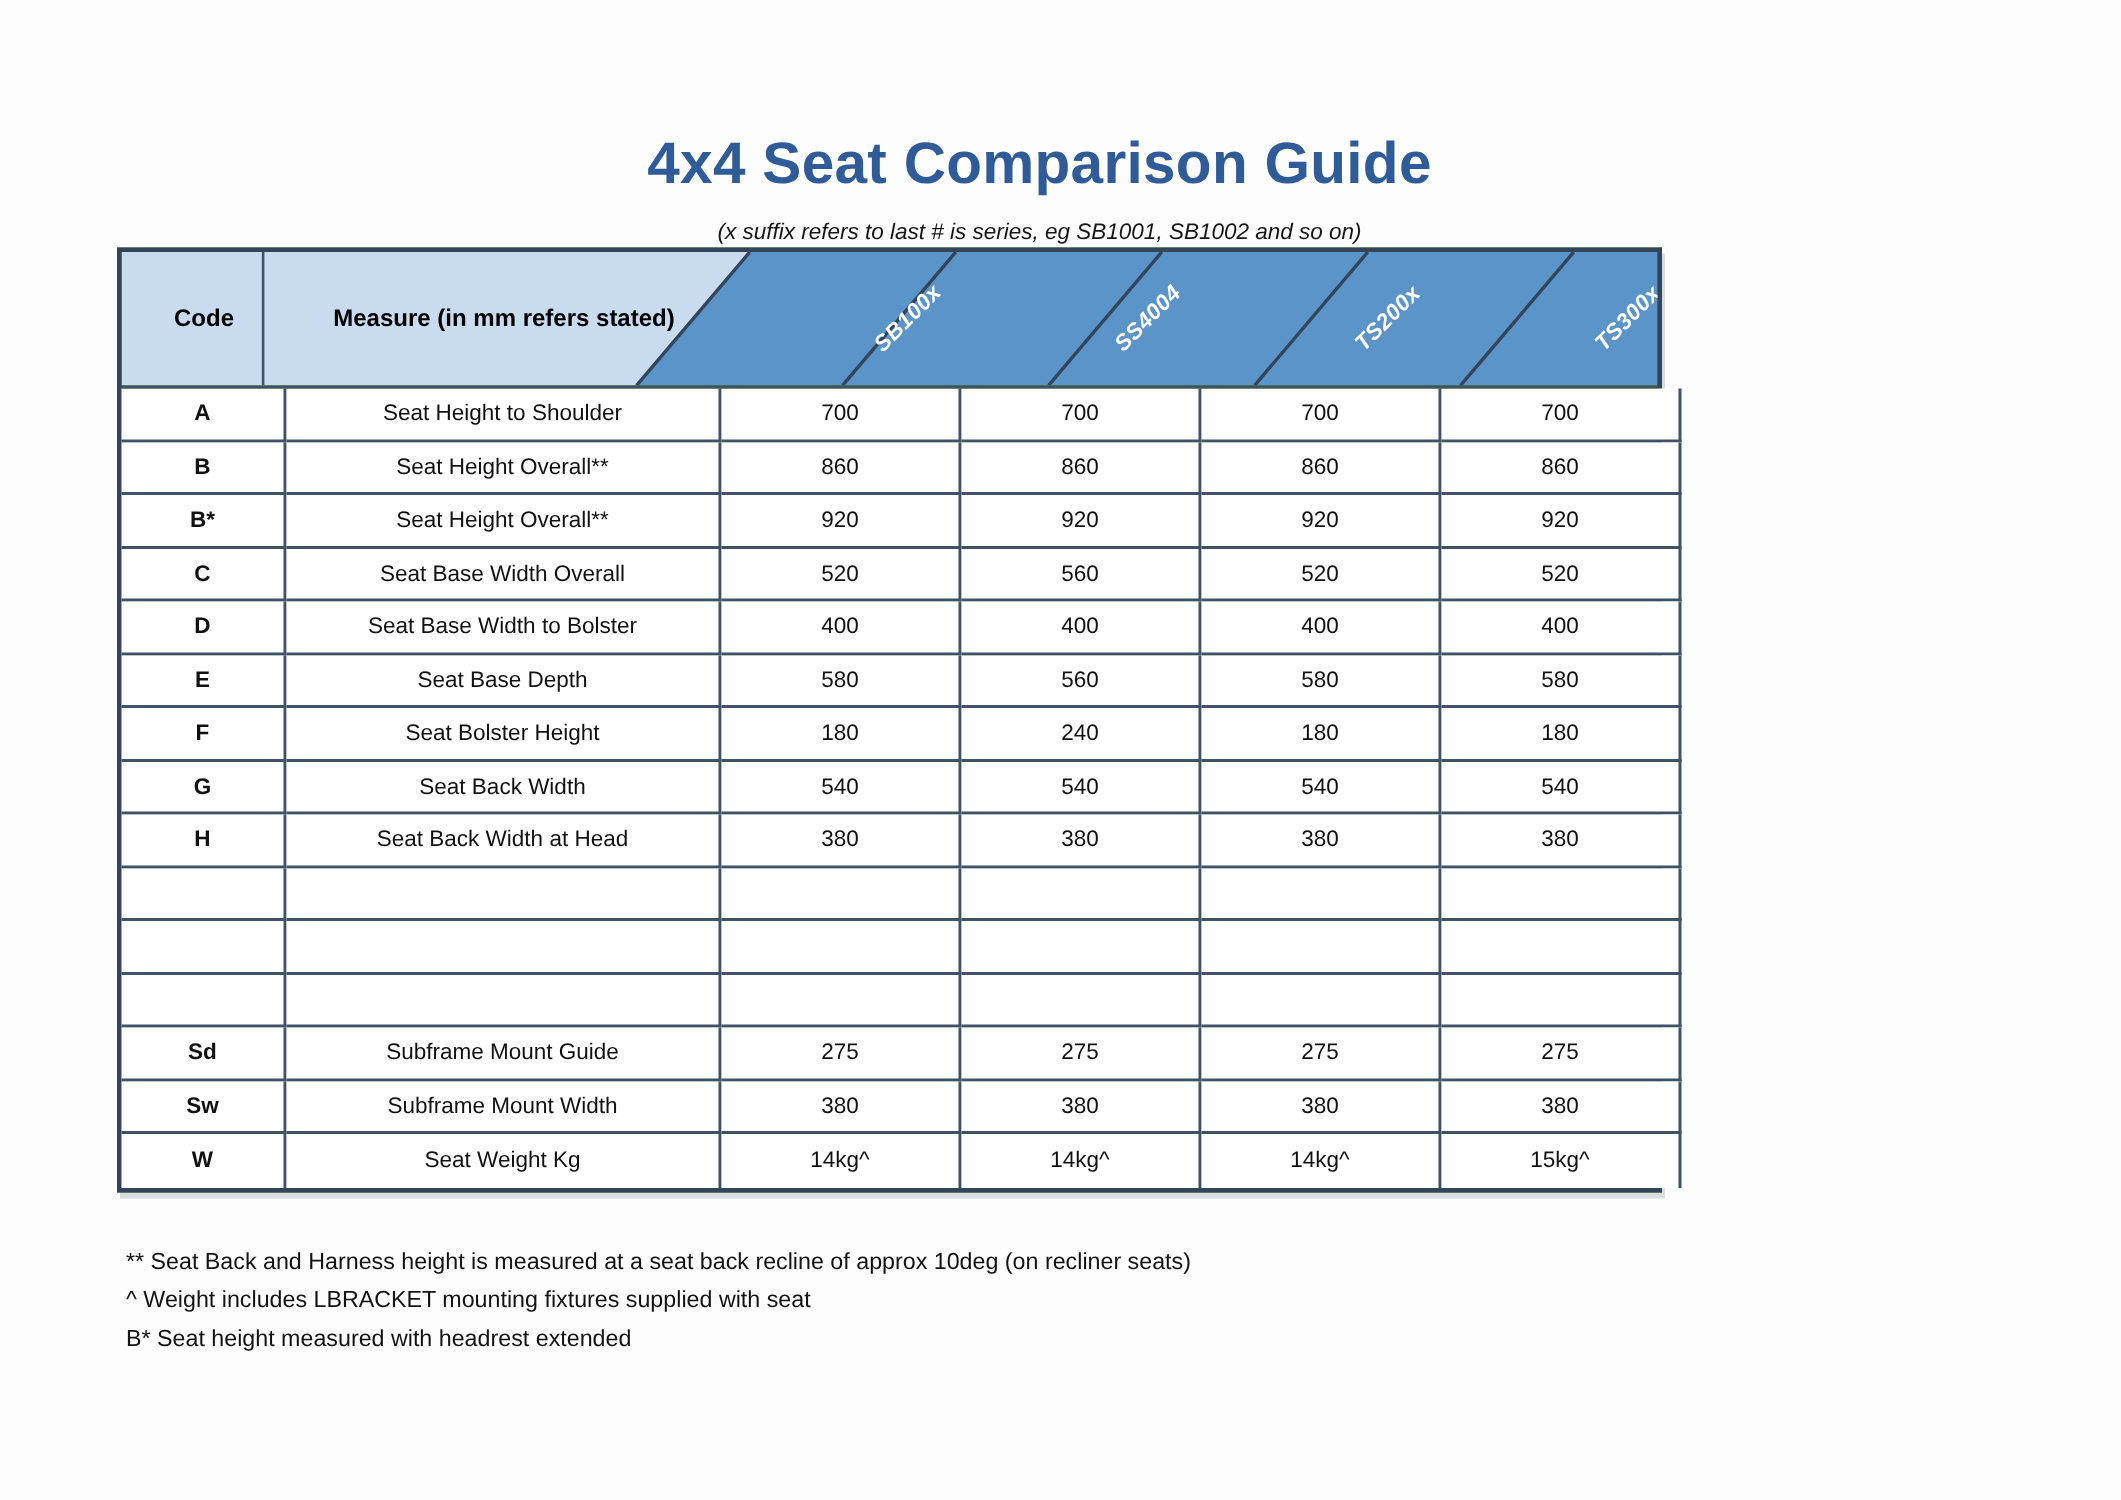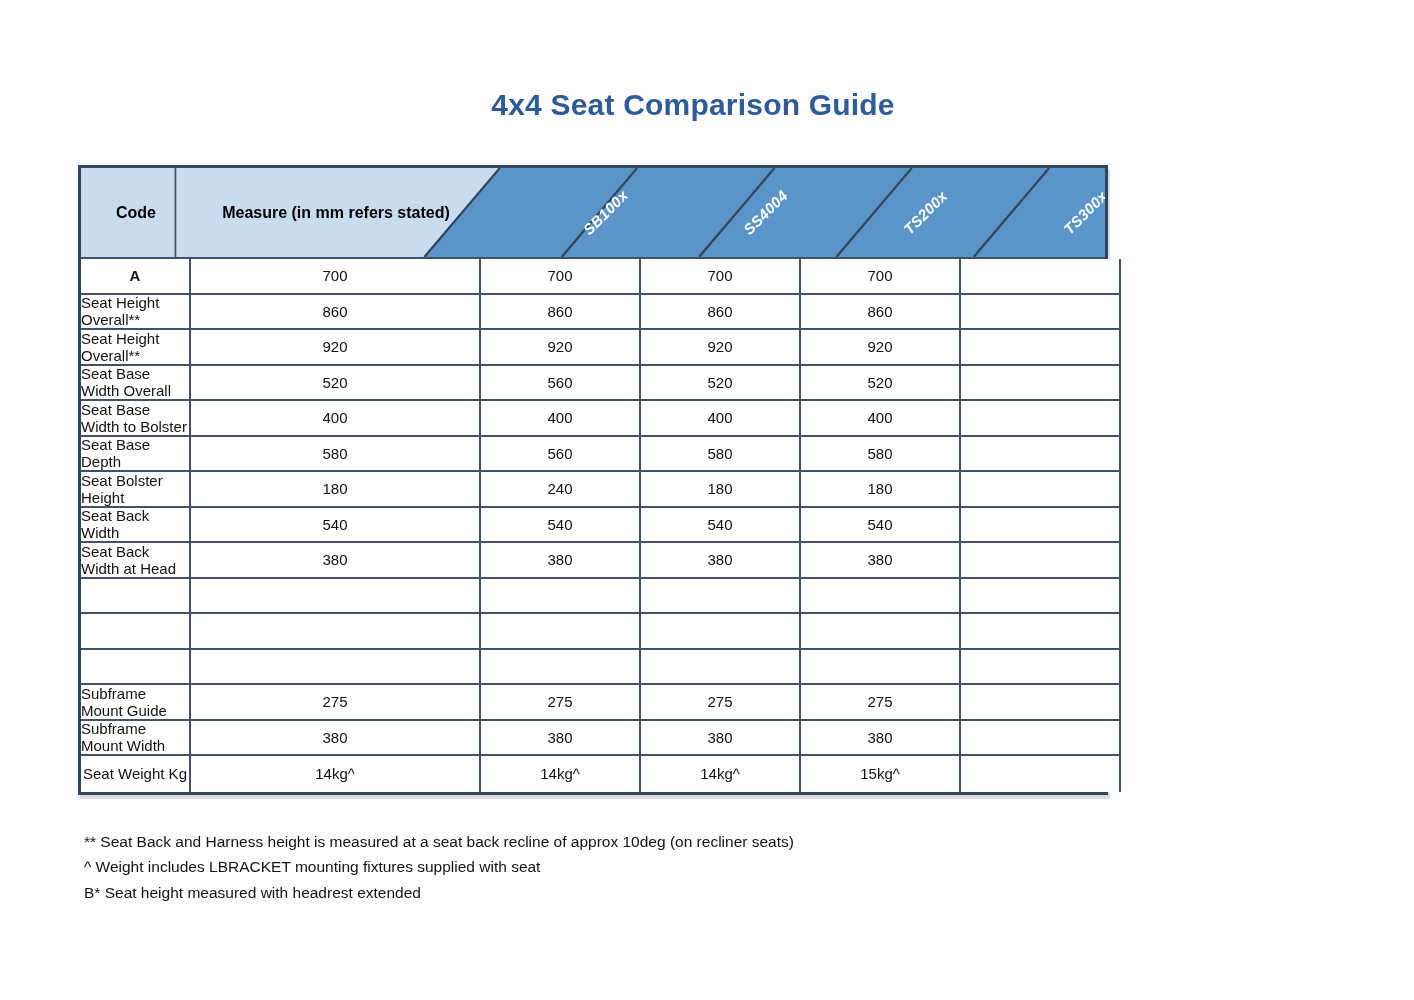--- a/index.html
+++ b/index.html
@@ -8,21 +8,21 @@
     --light:#c9dbee;
     --dark:#5b94c9;
     --titleblue:#2f5b98;
   }
   *{margin:0;padding:0;box-sizing:border-box;}
   html,body{width:1414px;height:1000px;background:#fdfdfd;
     font-family:"Liberation Sans", sans-serif;color:#111;}
   .page{position:relative;width:1414px;height:1000px;overflow:hidden;}
 
   .heading{position:absolute;left:78px;top:88px;width:1230px;text-align:center;}
-  .title{font-size:30px;font-weight:700;color:var(--titleblue);letter-spacing:.2px;}
+  .title{font-size:39px;font-weight:700;color:var(--titleblue);letter-spacing:.2px;}
   .subtitle{margin-top:14px;font-size:15px;font-style:italic;color:#161616;}
 
   .tbl{position:absolute;left:78px;top:165px;width:1030px;
        border:3px solid var(--outer);background:#4d7c0f;
        box-shadow:2px 4px 0 rgba(130,140,150,.28);}
 
   .thead{position:relative;height:91px;border-bottom:2px solid var(--border);overflow:hidden;}
   .thead svg{position:absolute;inset:0;width:100%;height:100%;display:block;}
   .hcell{position:absolute;top:0;height:100%;display:flex;align-items:center;
          justify-content:center;font-size:16px;font-weight:700;color:#000;}
@@ -45,20 +45,21 @@
   .footnotes{position:absolute;left:84px;top:829px;width:1100px;
              font-size:15.5px;line-height:25.4px;color:#131313;}
 </style>
 </head>
 <body>
 
 <div class="page">
 
   <div class="heading">
     <div class="title">4x4 Seat Comparison Guide</div>
+    <div class="subtitle">(x suffix refers to last # is series, eg SB1001, SB1002 and so on)</div>
   </div>
 
   <div class="tbl">
     <div class="thead">
       <svg viewBox="0 0 1193 93" preserveAspectRatio="none">
         <rect x="0" y="0" width="1193" height="93" fill="#5b94c9"></rect>
         <polygon points="0,0 488,0 400,93 0,93" fill="#c9dbee"></polygon>
         <line x1="110" y1="0" x2="110" y2="93" stroke="#3e5269" stroke-width="2"></line>
         <line x1="400" y1="93" x2="488" y2="0" stroke="#33455a" stroke-width="2.5"></line>
         <line x1="560" y1="93" x2="648" y2="0" stroke="#33455a" stroke-width="2.5"></line>
@@ -70,20 +71,21 @@
       <div class="hcell measure-h">Measure (in mm refers stated)</div>
       <div id="diag-labels">
           <div class="diag-label" style="left: 474px;">SB100x</div>
           <div class="diag-label" style="left: 634px;">SS4004</div>
           <div class="diag-label" style="left: 794px;">TS200x</div>
           <div class="diag-label" style="left: 954px;">TS300x</div>
         </div>
     </div>
     <div class="tbody" id="tbody">
   <div class="cell code">A</div>
+  <div class="cell measure">Seat Height to Shoulder</div>
   <div class="cell val">700</div>
   <div class="cell val">700</div>
   <div class="cell val">700</div>
   <div class="cell val">700</div>
   <div class="cell empty"></div>
 
   <div class="cell code">B</div>
   <div class="cell measure">Seat Height Overall**</div>
   <div class="cell val">860</div>
   <div class="cell val">860</div>

